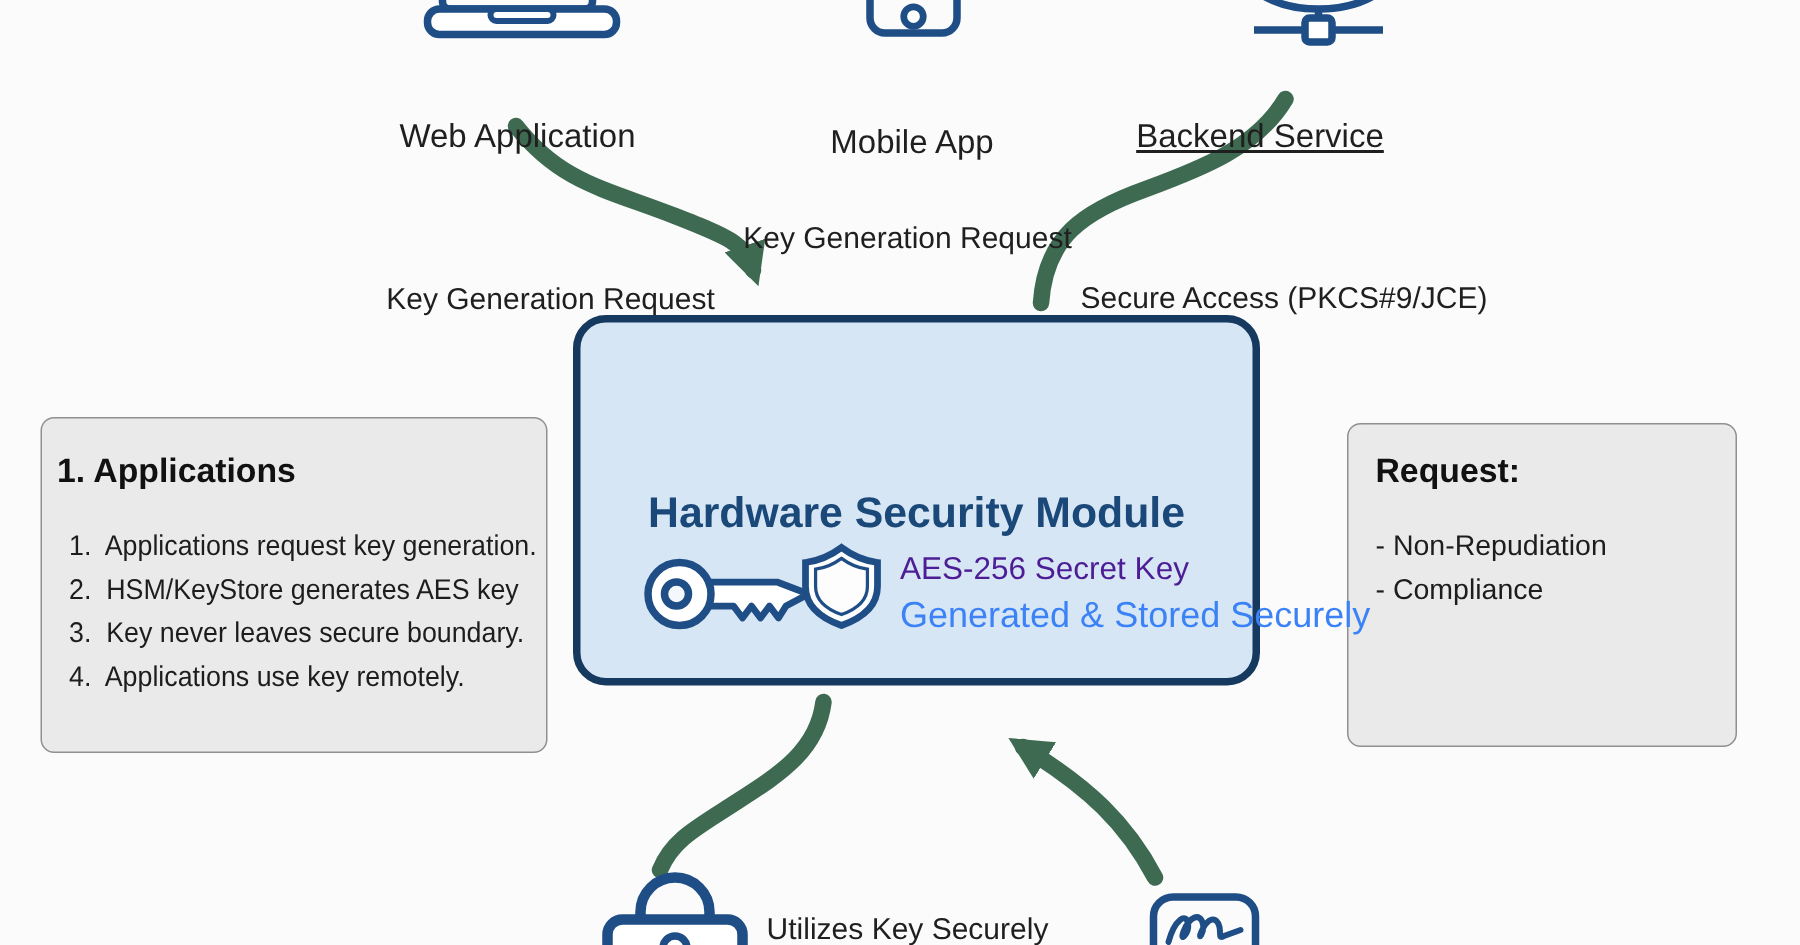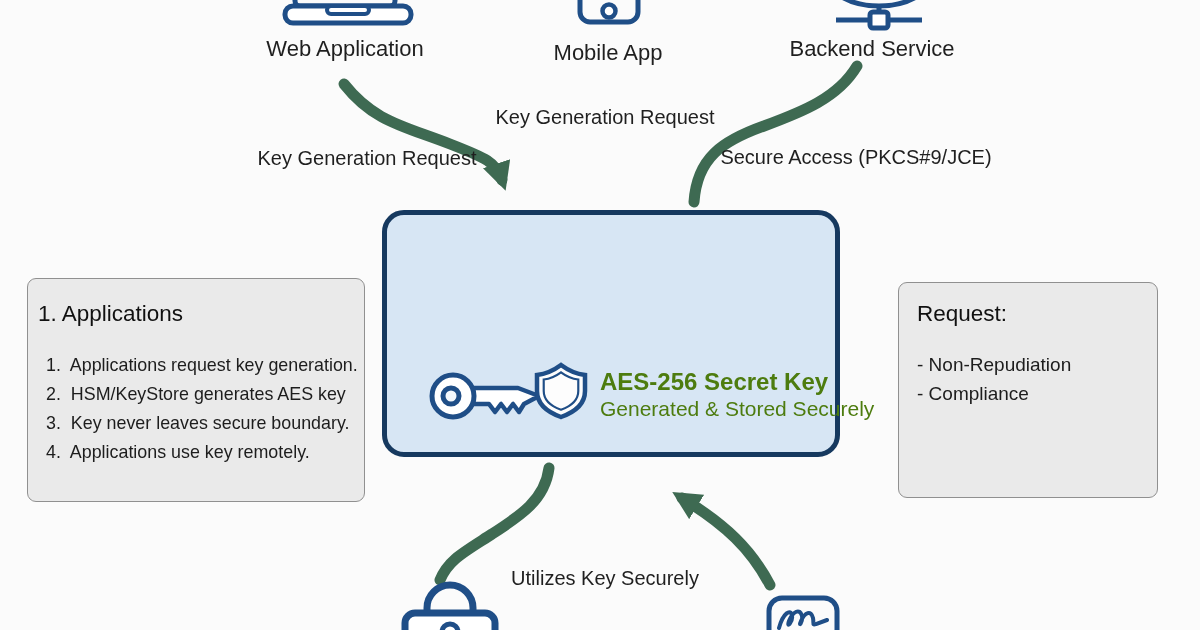--- a/index.html
+++ b/index.html
@@ -4,55 +4,55 @@
 <style>
   html,body{margin:0;padding:0;}
   body{
     width:1200px;height:630px;position:relative;overflow:hidden;
     background:#fbfbfb;
     font-family:"Liberation Sans", sans-serif;
     color:#1d1d1d;
   }
   .label{
     position:absolute;white-space:pre;color:#1f1f1f;
-    font-size:20px;text-align:center;z-index:3;
+    font-size:20px;text-align:center;z-index:3;margin-top:42px;
   }
   .node-label{font-size:22px;}
   
   .hsm-box{
     position:absolute;left:382px;top:210px;width:458px;height:247px;
     box-sizing:border-box;
     background:#d7e6f4;
     border:5px solid #16395f;
     border-radius:22px;
     z-index:1;
   }
   .hsm-title{
     position:absolute;left:382px;top:237px;width:458px;
     text-align:center;font-size:28.5px;font-weight:bold;color:#1a4878;
     line-height:42px;z-index:3;white-space:pre;
   }
   .aes-title{
-    position:absolute;left:600px;top:368px;font-size:24px;font-weight:bold;
-    color:#4d7c0f;z-index:3;white-space:pre;
+    position:absolute;left:600px;top:368px;font-size:21px;font-weight:normal;
+    color:#4c1d95;z-index:3;white-space:pre;
   }
   .aes-sub{
-    position:absolute;left:600px;top:397px;font-size:21px;color:#4d7c0f;
+    position:absolute;left:600px;top:397px;font-size:24px;color:#3b82f6;
     z-index:3;white-space:pre;
   }
   
   .panel{
     position:absolute;box-sizing:border-box;
     background:#eaeaea;border:1.5px solid #909090;border-radius:9px;
     z-index:1;
   }
   .panel-apps{left:27px;top:278px;width:338px;height:224px;}
   .panel-benefits{left:898px;top:282px;width:260px;height:216px;}
   .panel-title{
-    position:absolute;font-size:22.5px;font-weight:normal;color:#111;
+    position:absolute;font-size:22.5px;font-weight:bold;color:#111;
     white-space:pre;z-index:3;
   }
   .panel-items{position:absolute;z-index:3;}
   .panel-items .item{
     font-size:19px;line-height:29px;color:#1d1d1d;white-space:pre;
   }
   .apps-items{left:46px;top:350px;transform:scaleX(0.94);transform-origin:left top;}
   .benefits-items{left:917px;top:350px;}
   .apps-title{left:38px;top:301px;}
   .benefits-title{left:917px;top:301px;}
@@ -120,28 +120,29 @@
 
     <g>
       <rect x="769" y="598" width="68" height="62" rx="13" stroke-width="5"></rect>
       <path d="M779,628 C783,613 791,608 792,616 C793,622 786,629 789,621 C793,611 800,608 802,616 C803,622 798,628 801,621 C805,612 811,610 813,618 C814,623 812,626 816,624 L827,620" stroke-width="4" stroke-linecap="round"></path>
     </g>
   </g>
 </svg>
 
 <div class="label node-label" style="left:195px;top:36px;width:300px;">Web Application</div>
 <div class="label node-label" style="left:458px;top:40px;width:300px;">Mobile App</div>
-<div class="label node-label" style="left:722px;top:36px;width:300px;">Backend Service</div>
+<div class="label node-label" style="left:690px;top:36px;width:300px;text-decoration:underline;">Backend Service</div>
 
 <div class="label" style="left:455px;top:106px;width:300px;">Key Generation Request</div>
 <div class="label" style="left:217px;top:147px;width:300px;">Key Generation Request</div>
 <div class="label" style="left:681px;top:146px;width:350px;">Secure Access (PKCS#9/JCE)</div>
 <div class="label" style="left:455px;top:567px;width:300px;">Utilizes Key Securely</div>
 
 <div class="hsm-title">
+  <div>Hardware Security Module</div>
 </div>
 <div class="aes-title">AES-256 Secret Key</div>
 <div class="aes-sub">Generated &amp; Stored Securely</div>
 
 <div class="panel-title apps-title">1. Applications</div>
 <div class="panel-items apps-items">
   <div class="item">1.  Applications request key generation.</div>
   <div class="item">2.  HSM/KeyStore generates AES key</div>
   <div class="item">3.  Key never leaves secure boundary.</div>
   <div class="item">4.  Applications use key remotely.</div>

